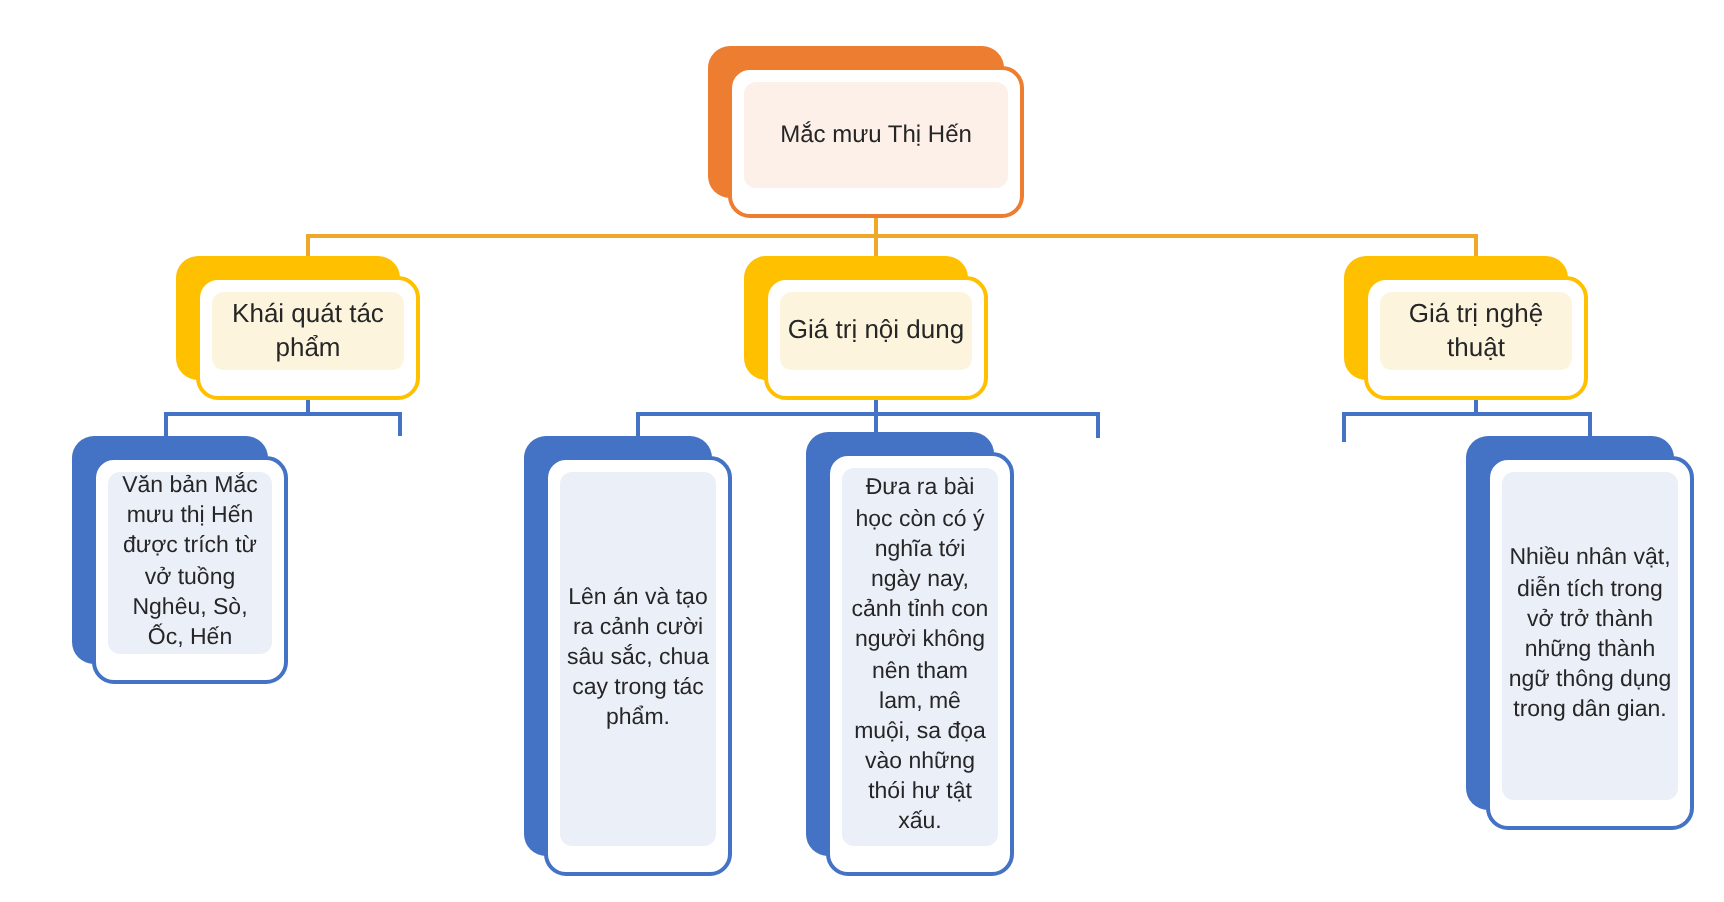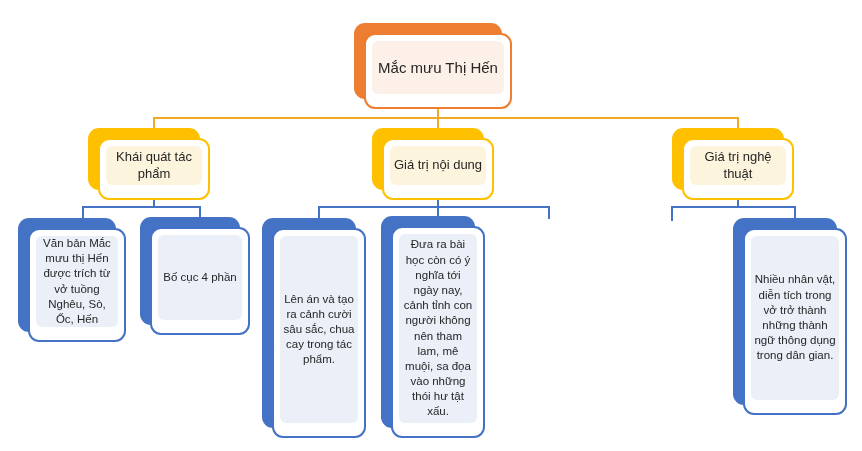--- a/index.html
+++ b/index.html
@@ -24,21 +24,21 @@
 
   .gold .shadow{background:var(--gold);}
   .gold .box{border:2px solid var(--gold);}
   .gold .panel{background:var(--gold-fill);}
 
   .blue .shadow{background:var(--blue);}
   .blue .box{border:2px solid var(--blue);}
   .blue .panel{background:var(--blue-fill);}
 
   .label{display:block;}
-  .root-label{font-size:15px;line-height:1.3;}
+  .root-label{font-size:12px;line-height:1.3;}
   .branch-label{font-size:13px;line-height:1.3;}
   .leaf-label{font-size:11.5px;line-height:1.32;}
 
   .line{position:absolute;}
   .line.goldline{background:var(--gold-connector);}
   .line.blueline{background:var(--blue);}
 </style>
 </head>
 <body>
 
@@ -95,48 +95,40 @@
 
   <div class="node gold" style="left:682px;top:138px;width:112px;height:62px;">
     <div class="shadow"></div>
     <div class="box">
       <div class="panel">
         <span class="label branch-label">Giá trị nghệ thuật</span>
       </div>
     </div>
   </div>
 
-  <div class="node blue" style="left:28px;top:228px;width:98px;height:114px;">
+  <div class="node blue" style="left:46px;top:228px;width:98px;height:114px;">
     <div class="shadow"></div>
     <div class="box">
       <div class="panel">
         <span class="label leaf-label">Văn bản Mắc mưu thị Hến được trích từ vở tuồng Nghêu, Sò, Ốc, Hến</span>
       </div>
     </div>
   </div>
 
-  <div class="node blue" style="left:150px;top:227px;width:100px;height:108px;">
-    <div class="shadow"></div>
-    <div class="box">
-      <div class="panel">
-        <span class="label leaf-label">Bố cục 4 phần</span>
-      </div>
-    </div>
-  </div>
 
   <div class="node blue" style="left:272px;top:228px;width:94px;height:210px;">
     <div class="shadow"></div>
     <div class="box">
       <div class="panel">
         <span class="label leaf-label">Lên án và tạo ra cảnh cười sâu sắc, chua cay trong tác phẩm.</span>
       </div>
     </div>
   </div>
 
-  <div class="node blue" style="left:391px;top:226px;width:94px;height:212px;">
+  <div class="node blue" style="left:413px;top:226px;width:94px;height:212px;">
     <div class="shadow"></div>
     <div class="box">
       <div class="panel">
         <span class="label leaf-label">Đưa ra bài học còn có ý nghĩa tới ngày nay, cảnh tỉnh con người không nên tham lam, mê muội, sa đọa vào những thói hư tật xấu.</span>
       </div>
     </div>
   </div>
 
 
 

